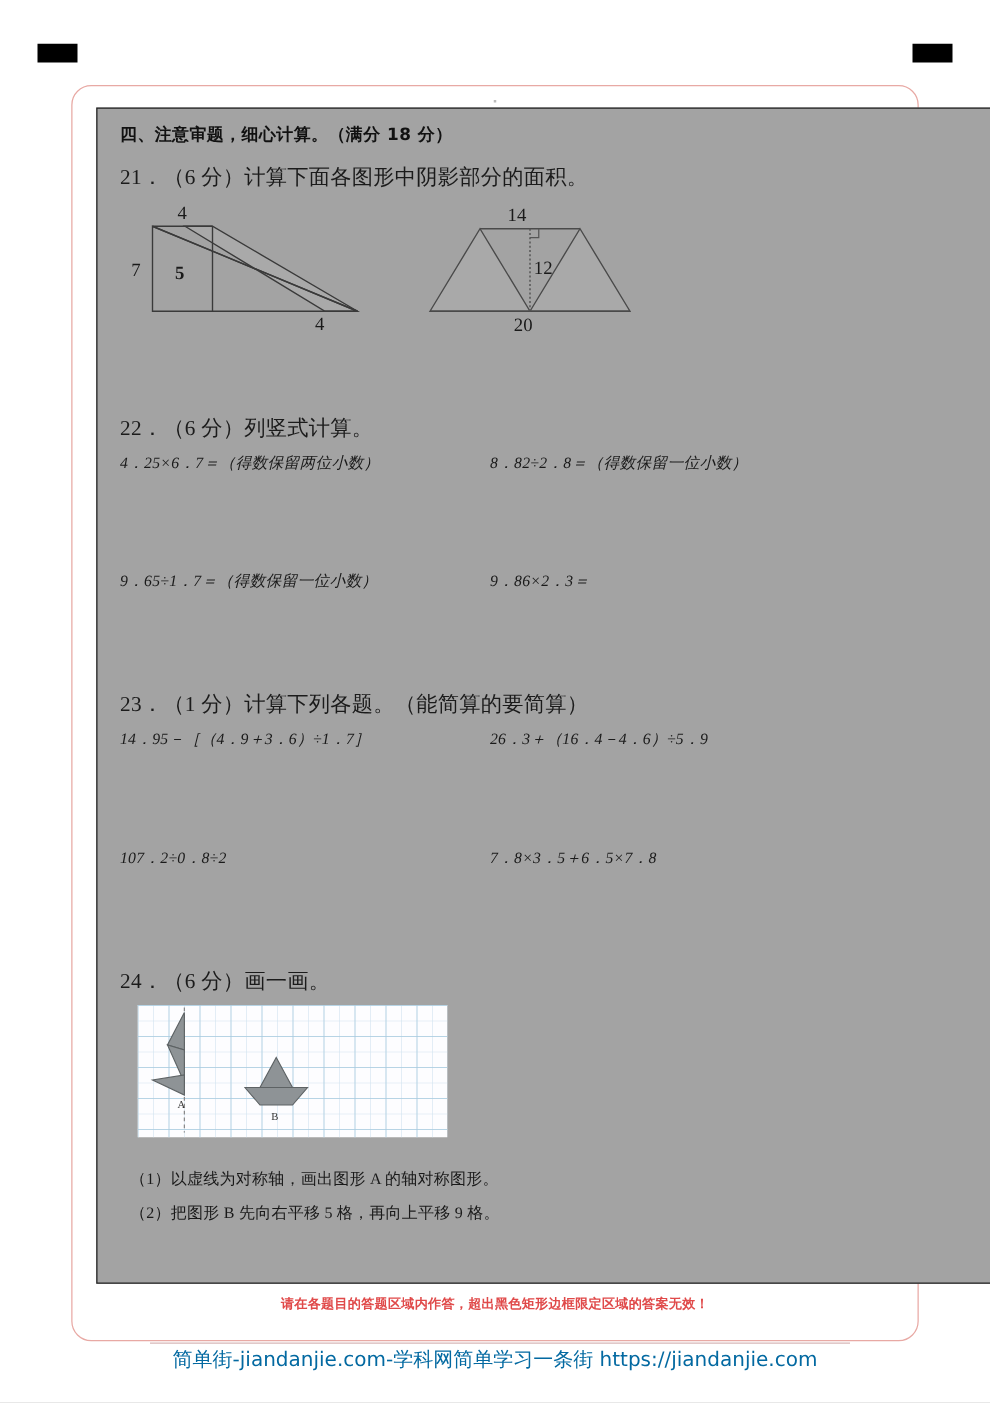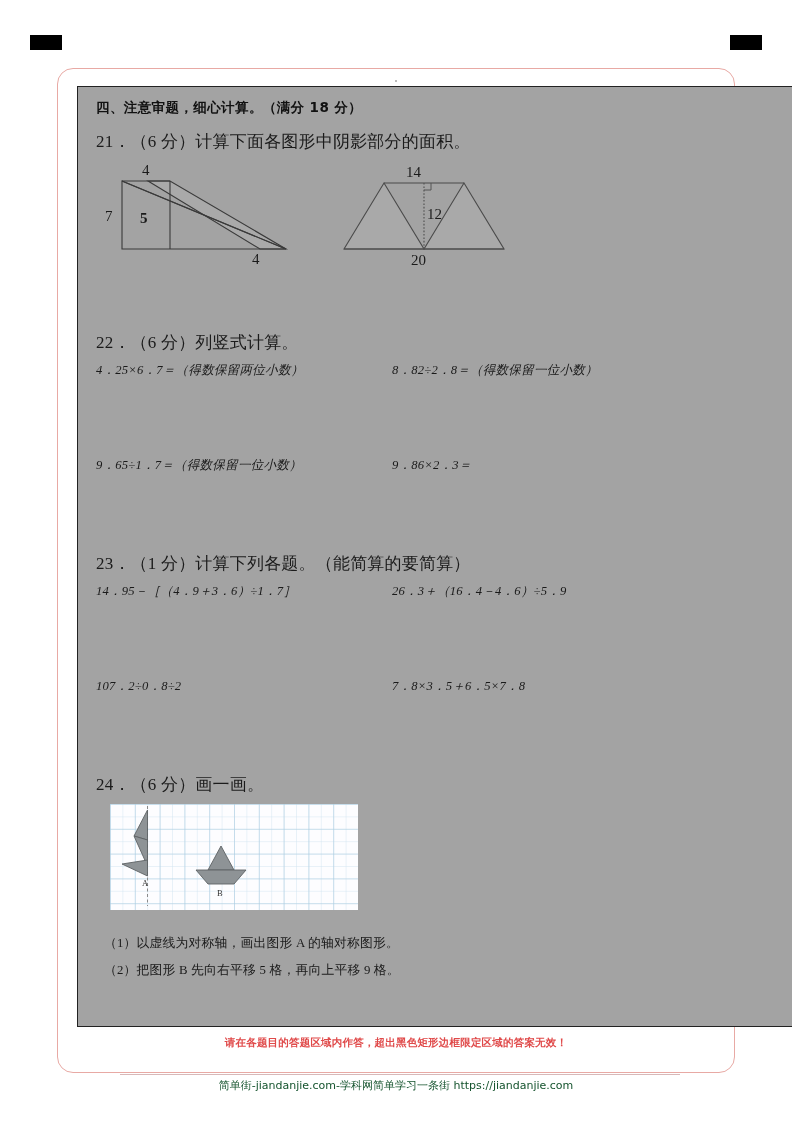--- a/index.html
+++ b/index.html
@@ -129,22 +129,22 @@
   }
 
   
   .watermark {
     position: absolute;
     left: 0;
     top: 1078px;
     width: 792px;
     text-align: center;
     font-family: "DejaVu Sans", "Liberation Sans", sans-serif;
-    font-size: 11px;
-    color: #14532d;
+    font-size: 16px;
+    color: #0369a1;
     letter-spacing: 0px;
   }
   .wm-rule {
     position: absolute;
     left: 120px;
     top: 1074px;
     width: 560px;
     height: 1px;
     background: #d8b8b8;
   }

